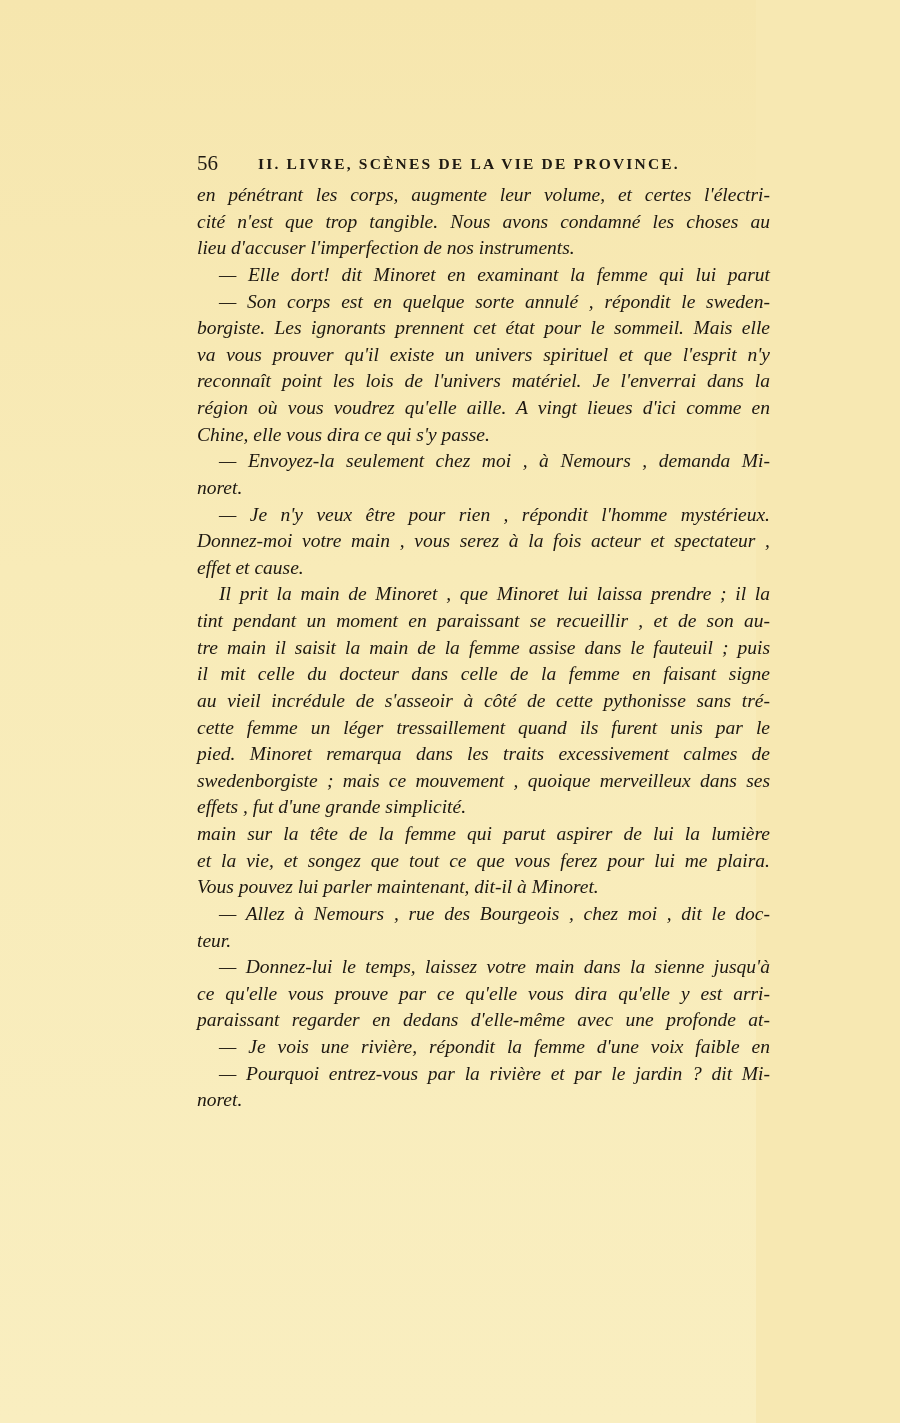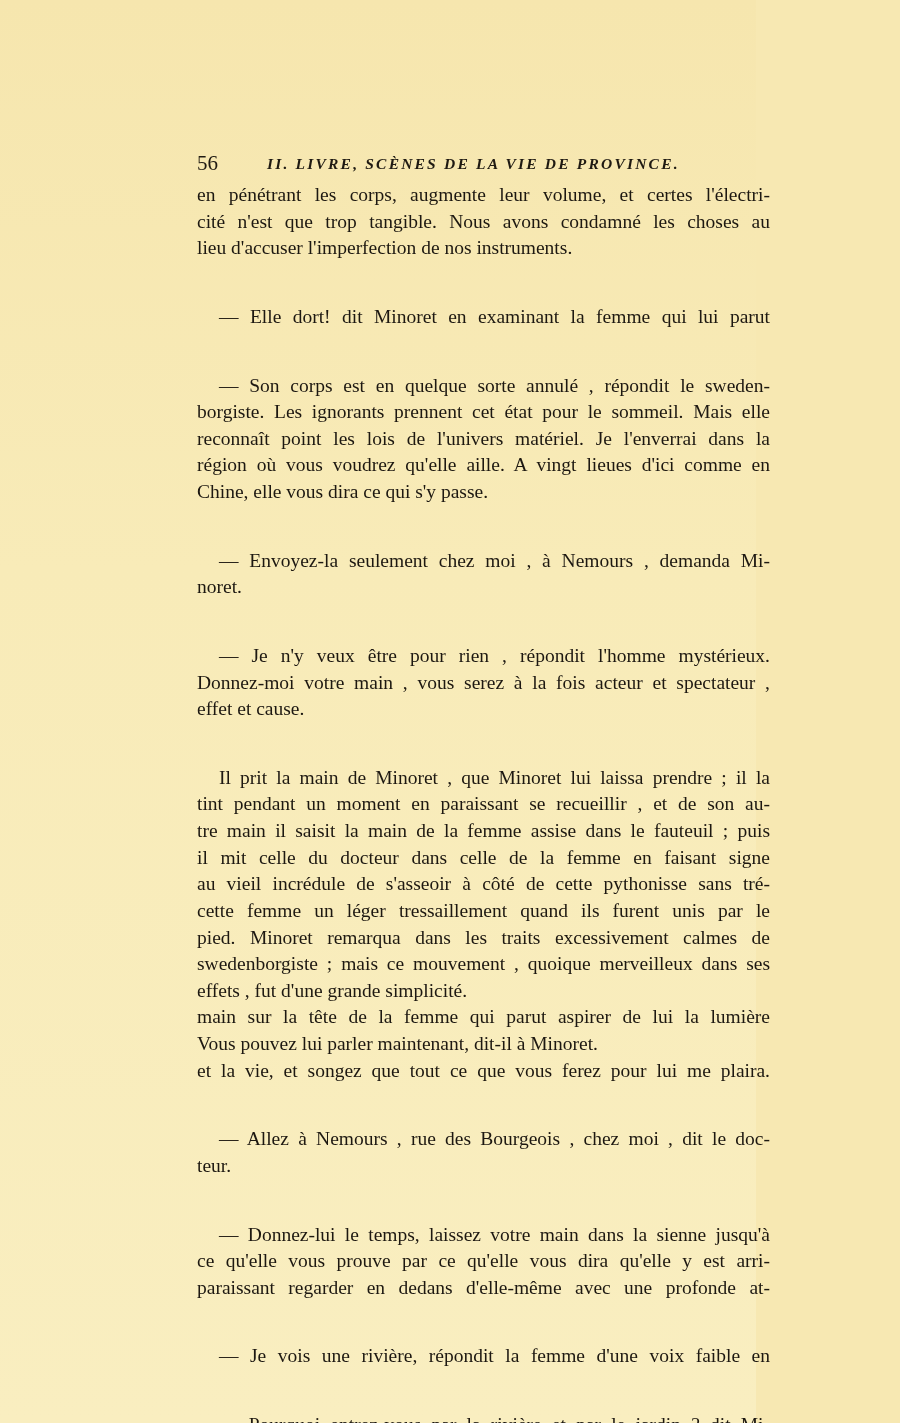--- a/index.html
+++ b/index.html
@@ -13,71 +13,72 @@
     background: linear-gradient(180deg, #f6e6ae 0%, #f8ebb8 40%, #f9eec0 100%);
   }
   .running-head {
     position: absolute; left: 197px; top: 150px; width: 515px; height: 26px;
     font-family: "Liberation Serif", serif; color: #1f1a12;
   }
   .folio {
     position: absolute; left: 0; top: 0; font-size: 21px; line-height: 26px;
   }
   .head-title {
-    position: absolute; left: 70px; top: 2px; font-size: 15.5px; line-height: 24px;
-    font-weight: bold; letter-spacing: 2.2px; white-space: nowrap; font-style: italic;
+    position: absolute; left: 61px; top: 2px; font-size: 15.5px; line-height: 24px;
+    font-weight: bold; letter-spacing: 2.2px; white-space: nowrap;
   }
   .text-block {
     position: absolute; left: 197px; top: 182px; width: 573px;
     font-family: "Liberation Serif", serif; font-size: 19.5px;
     color: #1d1811; line-height: 26.63px;
   }
   .line {
     display: block; height: 26.63px; white-space: nowrap;
-    text-align: justify; text-align-last: justify;
+    text-align: justify; text-align-last: justify; font-style: italic;
   }
   .line.last { text-align-last: left; }
-  .line.indent { padding-left: 22px; margin-top: 42px; }
+  .line.indent { padding-left: 22px; }
 </style>
 </head>
 <body>
 
 <div class="page">
   <div class="running-head">
     <span class="folio">56</span>
     <span class="head-title">II. LIVRE, SCÈNES DE LA VIE DE PROVINCE.</span>
   </div>
 
   <div class="text-block" id="text-block">
       <span class="line">en pénétrant les corps, augmente leur volume, et certes l'électri-</span>
       <span class="line">cité n'est que trop tangible. Nous avons condamné les choses au</span>
       <span class="line last">lieu d'accuser l'imperfection de nos instruments.</span>
       <span class="line indent">— Elle dort! dit Minoret en examinant la femme qui lui parut</span>
       <span class="line indent">— Son corps est en quelque sorte annulé , répondit le sweden-</span>
       <span class="line">borgiste. Les ignorants prennent cet état pour le sommeil. Mais elle</span>
+      <span class="line">va vous prouver qu'il existe un univers spirituel et que l'esprit n'y</span>
       <span class="line">reconnaît point les lois de l'univers matériel. Je l'enverrai dans la</span>
       <span class="line">région où vous voudrez qu'elle aille. A vingt lieues d'ici comme en</span>
       <span class="line last">Chine, elle vous dira ce qui s'y passe.</span>
       <span class="line indent">— Envoyez-la seulement chez moi , à Nemours , demanda Mi-</span>
       <span class="line last">noret.</span>
       <span class="line indent">— Je n'y veux être pour rien , répondit l'homme mystérieux.</span>
       <span class="line">Donnez-moi votre main , vous serez à la fois acteur et spectateur ,</span>
       <span class="line last">effet et cause.</span>
       <span class="line indent">Il prit la main de Minoret , que Minoret lui laissa prendre ; il la</span>
       <span class="line">tint pendant un moment en paraissant se recueillir , et de son au-</span>
       <span class="line">tre main il saisit la main de la femme assise dans le fauteuil ; puis</span>
       <span class="line">il mit celle du docteur dans celle de la femme en faisant signe</span>
       <span class="line">au vieil incrédule de s'asseoir à côté de cette pythonisse sans tré-</span>
       <span class="line">cette femme un léger tressaillement quand ils furent unis par le</span>
       <span class="line">pied. Minoret remarqua dans les traits excessivement calmes de</span>
       <span class="line">swedenborgiste ; mais ce mouvement , quoique merveilleux dans ses</span>
       <span class="line last">effets , fut d'une grande simplicité.</span>
       <span class="line">main sur la tête de la femme qui parut aspirer de lui la lumière</span>
+      <span class="line">et la vie, et songez que tout ce que vous ferez pour lui me plaira.</span>
       <span class="line last">Vous pouvez lui parler maintenant, dit-il à Minoret.</span>
-      <span class="line">et la vie, et songez que tout ce que vous ferez pour lui me plaira.</span>
       <span class="line indent">— Allez à Nemours , rue des Bourgeois , chez moi , dit le doc-</span>
       <span class="line last">teur.</span>
       <span class="line indent">— Donnez-lui le temps, laissez votre main dans la sienne jusqu'à</span>
       <span class="line">ce qu'elle vous prouve par ce qu'elle vous dira qu'elle y est arri-</span>
       <span class="line">paraissant regarder en dedans d'elle-même avec une profonde at-</span>
       <span class="line indent">— Je vois une rivière, répondit la femme d'une voix faible en</span>
       <span class="line indent">— Pourquoi entrez-vous par la rivière et par le jardin ? dit Mi-</span>
       <span class="line last">noret.</span>
     </div>
 </div>

